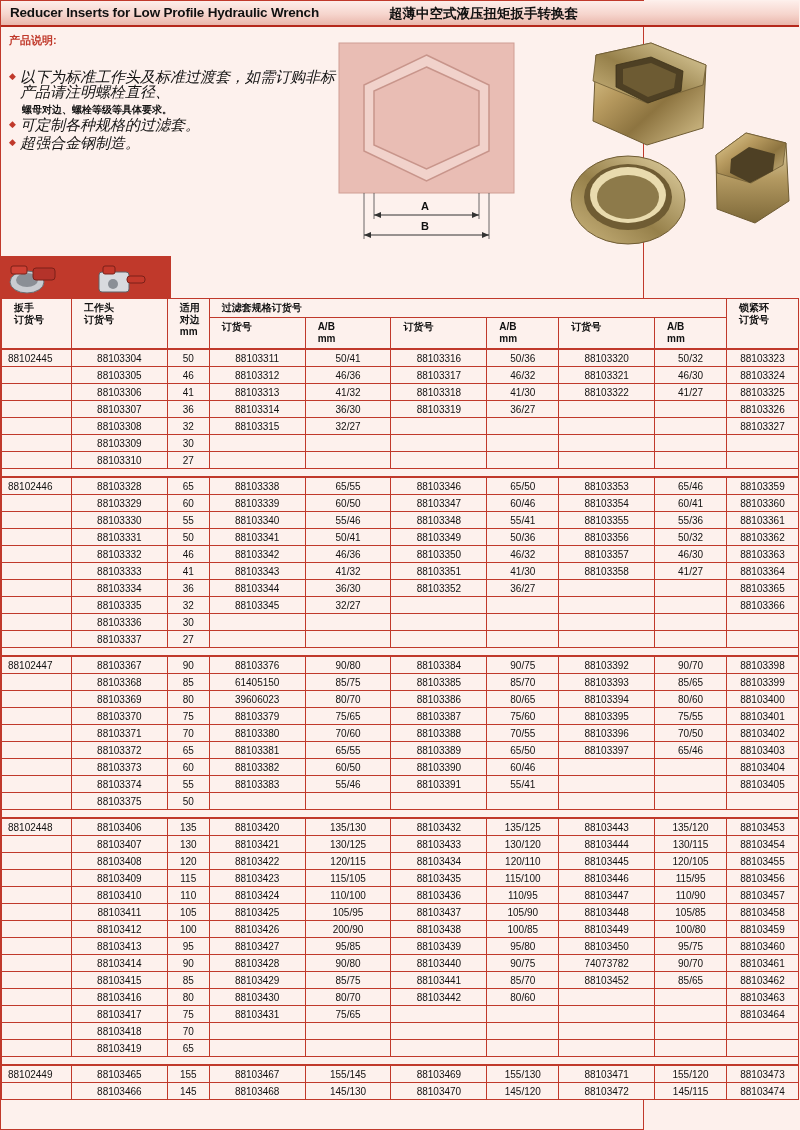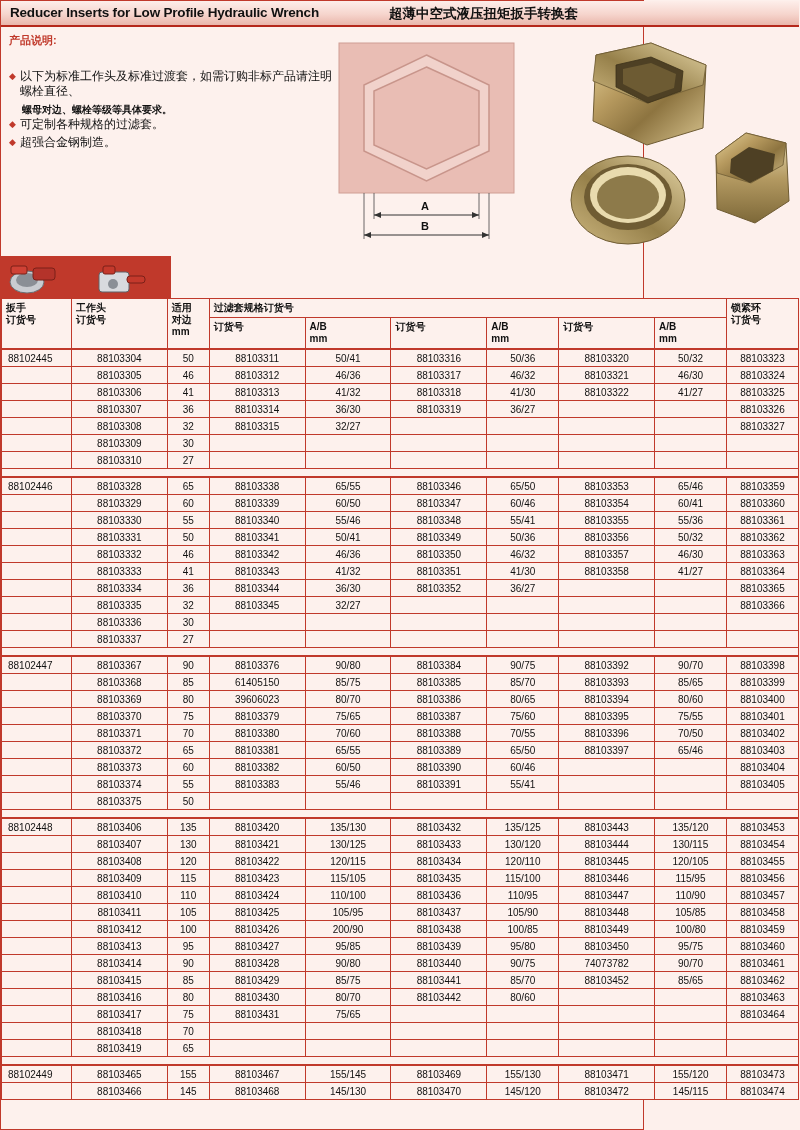--- a/index.html
+++ b/index.html
@@ -42,21 +42,21 @@
   }
   .desc-head{
     font-size:11px;font-weight:bold;color:#c0392b;margin-bottom:21px;
   }
   .desc-row{
     display:flex;align-items:flex-start;margin-bottom:3px;line-height:15px;
   }
   .bullet{
     color:#c0392b;font-size:9px;margin-right:4px;line-height:15px;
   }
-  .desc-txt{font-size:12px;color:#111;}
+  .desc-txt{font-size:15px;color:#111;font-style:italic;}
   .desc-indent{margin-left:13px;font-size:10px;line-height:15px;font-weight:bold;}
 
   
   .photo{
     position:absolute;left:330px;top:32px;width:460px;height:225px;
   }
   svg{display:block;}
 
   
   .iconstrip{
@@ -80,21 +80,21 @@
     height:16px;
     text-align:center;
     vertical-align:middle;
     background:#fdf1ed;
     color:#111;
   }
   thead th{
     background:#fdf1ed;
     font-weight:bold;
     text-align:left;
-    padding-left:4px;
+    padding-left:12px;
     vertical-align:top;
   }
   .hdr-row th{height:auto;padding-top:3px;padding-bottom:3px;}
   .hdr-top{font-size:10px;font-weight:bold;line-height:12px;}
   .hdr-sub{font-size:10px;font-weight:bold;line-height:12px;}
   td.order{text-align:left;padding-left:6px;}
   tr.groupstart td{border-top:2px solid #c0392b;}
   tr.spacer td{height:7px;border-left:1px solid #c0392b;border-right:1px solid #c0392b;border-top:1px solid #c0392b;border-bottom:1px solid #c0392b;background:#fdf1ed;}
 
   col.c0{width:70px;}

